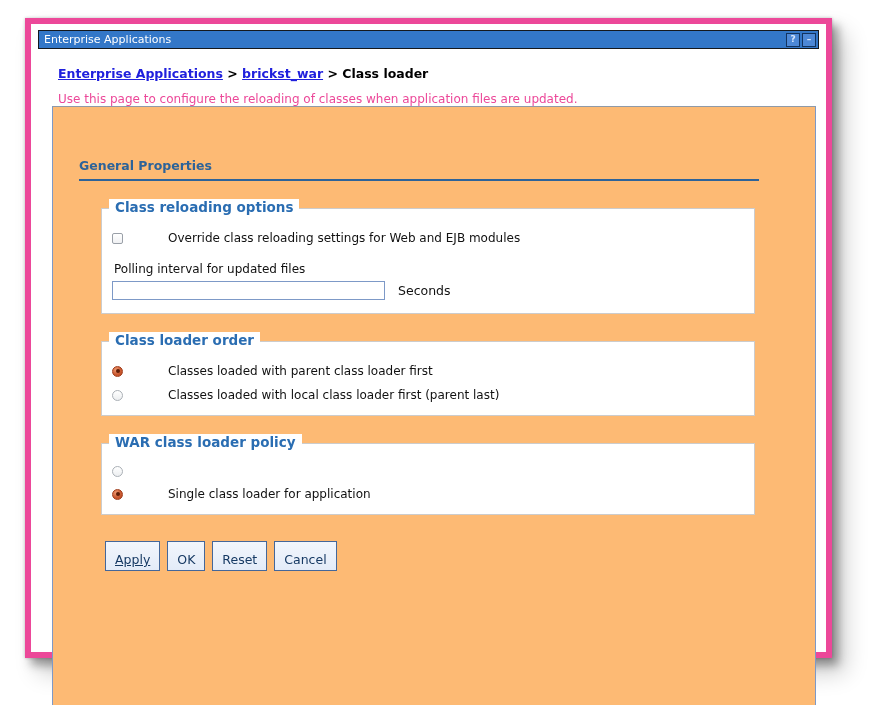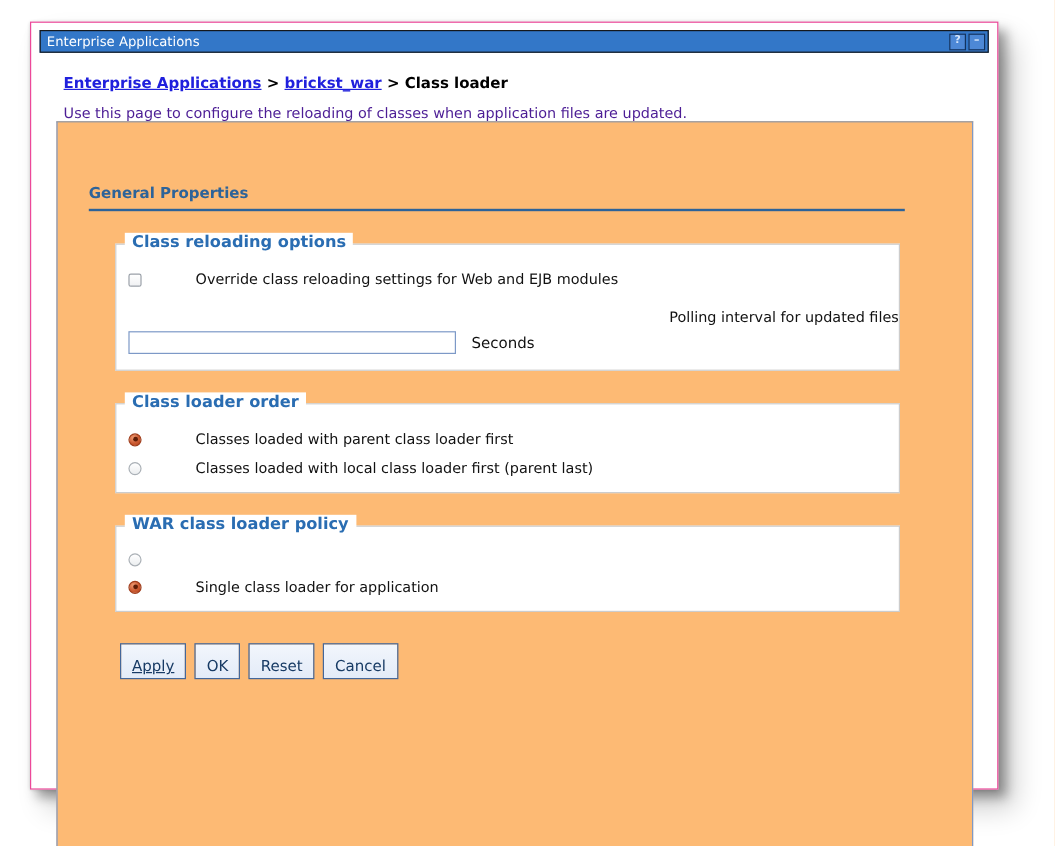--- a/index.html
+++ b/index.html
@@ -4,41 +4,41 @@
 <style>
   * { box-sizing: border-box; }
   html,body { margin:0; padding:0; }
   body {
     width:879px; height:705px; background:#ffffff; position:relative;
     font-family:"DejaVu Sans","Liberation Sans",sans-serif; color:#1a1a1a;
     overflow:hidden;
   }
   .card {
     position:absolute; left:25px; top:18px; width:807px; height:640px;
-    background:#ffffff; border:1px solid #ec4899;
+    background:#ffffff; border:6px solid #ec4899;
     box-shadow: 0 0 3px rgba(0,0,0,.22), 6px 7px 9px rgba(0,0,0,.35), 13px 15px 22px rgba(0,0,0,.20);
     padding:6px 7px 0 7px;
   }
   .titlebar {
     height:19px; background:#3377c8; border:1px solid #15181c;
     display:flex; align-items:center; justify-content:space-between;
     padding:0 2px 0 5px;
   }
   .titlebar-title { color:#ffffff; font-size:11px; line-height:17px; white-space:nowrap; }
   .tb-btns { display:flex; }
   .tb-btn {
     width:14px; height:14px; margin-left:2px; background:#4d88d6;
     border:1px solid #12335f; color:#d7e6fb; font-size:9px; font-weight:bold;
     display:flex; align-items:center; justify-content:center; line-height:1; cursor:default;
   }
   .content { padding:17px 14px 0 14px; }
   .breadcrumb { font-size:12.5px; font-weight:bold; margin-left:6px; white-space:nowrap; }
   .breadcrumb a { color:#2020dd; text-decoration:underline; cursor:pointer; }
   .breadcrumb .sep, .breadcrumb .current { color:#000000; }
-  .desc { font-size:12px; color:#4c1d95; margin:11px 0 0 6px; }
+  .desc { font-size:12px; color:#ec4899; margin:11px 0 0 6px; }
   .tab-row { margin-top:13px; }
   .tab {
     display:inline-block; background:#ffffff; border:1px solid #8c8c8c; border-bottom:none;
     padding:5px 14px 8px 14px; font-size:12px; color:#111; position:relative; z-index:2;
     margin-bottom:-1px; margin-left:0px; cursor:pointer;
   }
   .panel {
     border:1px solid #7d99c7; border-top:1px solid #8f9aa8;
     width:764px; height:640px; padding:51px 0 0 26px; position:relative; background:#fdba74;
   }
@@ -66,21 +66,21 @@
     border:1px solid #aab0b6; background:linear-gradient(#ffffff,#eceef0);
   }
   .radio.selected {
     border:1px solid #a03d1b;
     background:radial-gradient(circle at 35% 30%, #ef9a72 0%, #cb5a31 55%, #b5461f 100%);
   }
   .radio.selected::after {
     content:""; position:absolute; left:2.5px; top:2.5px; width:4px; height:4px;
     border-radius:50%; background:#5e1d07;
   }
-  .field-label { font-size:12px; color:#111; margin:17px 0 0 2px;text-align:right; }
+  .field-label { font-size:12px; color:#111; margin:17px 0 0 2px; }
   .input-row { display:flex; align-items:center; margin-top:5px; }
   .text-input {
     width:273px; height:19px; border:1px solid #7d99c7; background:#ffffff;
     font-size:12px; padding:0 3px; font-family:inherit; outline:none;
   }
   .unit-label { font-size:12.5px; color:#111; margin-left:13px; }
   .button-row { margin:26px 0 0 26px; display:flex; }
   .btn {
     font-family:inherit; font-size:12.5px; color:#173a64;
     background:linear-gradient(#f2f6fc,#e3ebf8); border:1px solid #44679a;

